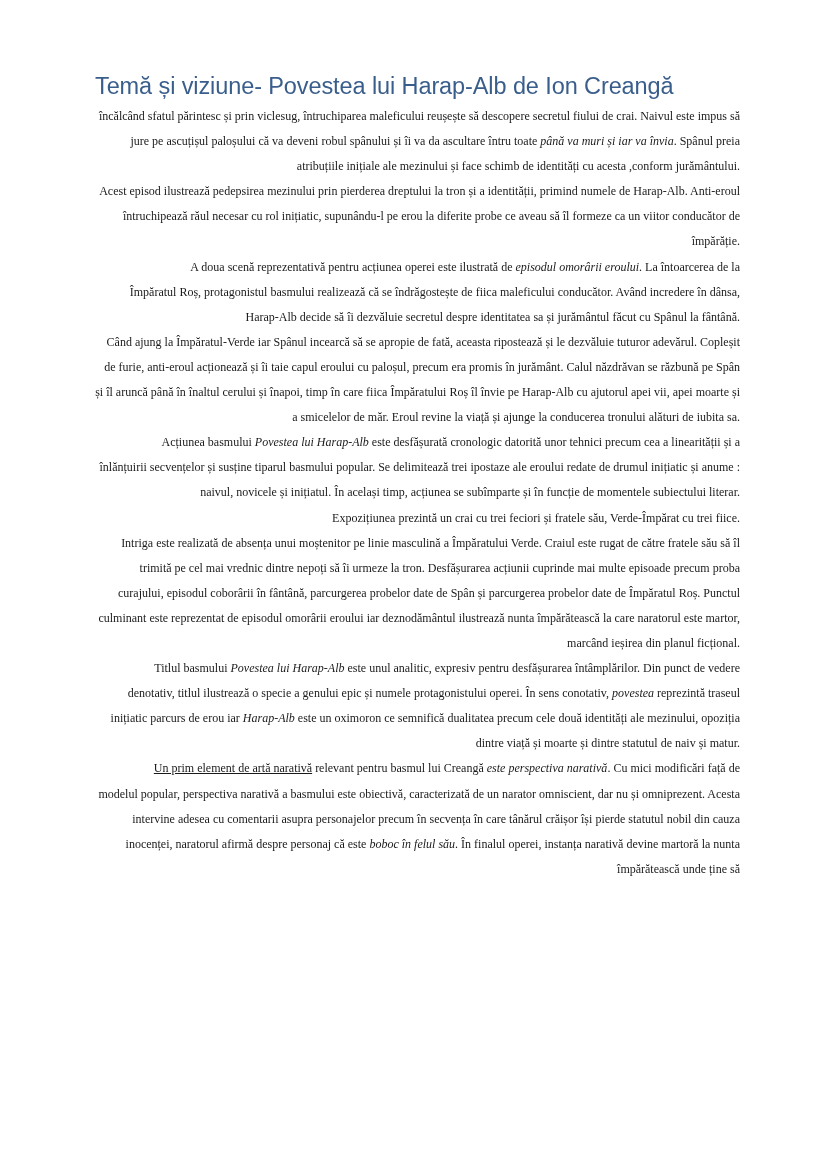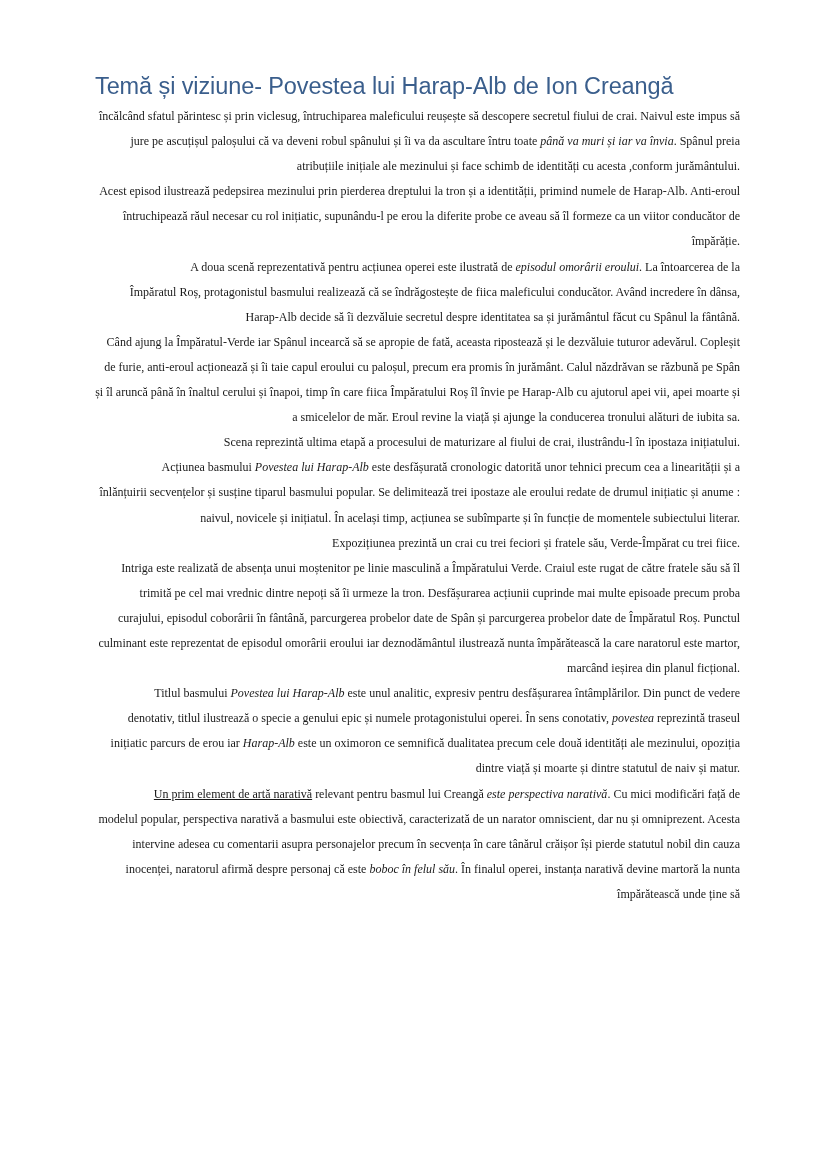--- a/index.html
+++ b/index.html
@@ -58,20 +58,19 @@
 
 <div class="page" style="background: rgb(255, 255, 255);">
 
   <h1 class="doc-title" style="color: rgb(58, 94, 140);">Temă și viziune- Povestea lui Harap-Alb de Ion Creangă</h1>
 
   <div class="body-text" id="body-text" style="color: rgb(26, 26, 26);">
       <p class="para"><span>încălcând sfatul părintesc și prin viclesug, întruchiparea maleficului reușește să descopere secretul fiului de crai. Naivul este impus să jure pe ascuțișul paloșului că va deveni robul spânului și îi va da ascultare întru toate </span><i>până va muri și iar va învia</i><span>. Spânul preia atribuțiile inițiale ale mezinului și face schimb de identități cu acesta ,conform jurământului.</span></p>
       <p class="para"><span>Acest episod ilustrează pedepsirea mezinului prin pierderea dreptului la tron și a identității, primind numele de Harap-Alb. Anti-eroul întruchipează răul necesar cu rol inițiatic, supunându-l pe erou la diferite probe ce aveau să îl formeze ca un viitor conducător de împărăție.</span></p>
       <p class="para indent"><b>A doua scenă reprezentativă</b><span> pentru acțiunea operei este ilustrată de </span><i>episodul omorârii eroului</i><span>. La întoarcerea de la Împăratul Roș, protagonistul basmului realizează că se îndrăgostește de fiica maleficului conducător. Având incredere în dânsa, Harap-Alb decide să îi dezvăluie secretul despre identitatea sa și jurământul făcut cu Spânul la fântână.</span></p>
       <p class="para"><span>Când ajung la Împăratul-Verde iar Spânul incearcă să se apropie de fată, aceasta ripostează și le dezvăluie tuturor adevărul. Copleșit de furie, anti-eroul acționează și îi taie capul eroului cu paloșul, precum era promis în jurământ. Calul năzdrăvan se răzbună pe Spân și îl aruncă până în înaltul cerului și înapoi, timp în care fiica Împăratului Roș îl învie pe Harap-Alb cu ajutorul apei vii, apei moarte și a smicelelor de măr. Eroul revine la viață și ajunge la conducerea tronului alături de iubita sa.</span></p>
-      <p class="para"><span>Scena reprezintă ultima etapă a procesului de maturizare al fiului de crai, ilustrându-l în ipostaza inițiatului.</span></p>
       <p class="para indent"><b>Acțiunea</b><span> basmului </span><i>Povestea lui Harap-Alb</i><span> este desfășurată cronologic datorită unor tehnici precum cea a linearității și a înlănțuirii secvențelor și susține tiparul basmului popular. Se delimitează trei ipostaze ale eroului redate de drumul inițiatic și anume : naivul, novicele și inițiatul. În același timp, acțiunea se subîmparte și în funcție de momentele subiectului literar.</span></p>
       <p class="para indent"><b>Expozițiunea</b><span> prezintă un crai cu trei feciori și fratele său, Verde-Împărat cu trei fiice.</span><br><b>Intriga</b><span> este realizată de absența unui moștenitor pe linie masculină a Împăratului Verde. Craiul este rugat de către fratele său să îl trimită pe cel mai vrednic dintre nepoți să îi urmeze la tron. </span><b>Desfășurarea acțiunii</b><span> cuprinde mai multe episoade precum proba curajului, episodul coborârii în fântână, parcurgerea probelor date de Spân și parcurgerea probelor date de Împăratul Roș. </span><b>Punctul culminant</b><span> este reprezentat de episodul omorârii eroului iar </span><b>deznodământul</b><span> ilustrează nunta împărătească la care naratorul este martor, marcând ieșirea din planul ficțional.</span></p>
       <p class="para indent"><b>Titlul</b><span> basmului </span><i>Povestea lui Harap-Alb</i><span> este unul analitic, expresiv pentru desfășurarea întâmplărilor.  Din punct de vedere denotativ, titlul ilustrează o specie a genului epic și numele protagonistului operei. În sens conotativ, </span><i>povestea</i><span> reprezintă traseul inițiatic parcurs de erou iar </span><i>Harap-Alb</i><span> este un oximoron ce semnifică dualitatea precum cele două identități ale mezinului, opoziția dintre viață și moarte și dintre statutul de naiv și matur.</span></p>
       <p class="para indent"><u>Un prim element de artă narativă</u><span> relevant pentru basmul lui Creangă </span><i>este perspectiva narativă</i><span>. Cu mici modificări față de modelul popular, perspectiva narativă a basmului este obiectivă, caracterizată de un narator omniscient, dar nu și omniprezent. Acesta intervine adesea cu comentarii asupra personajelor precum în secvența în care tânărul crăișor își pierde statutul nobil din cauza inocenței, naratorul afirmă despre personaj că este </span><i>boboc în felul său</i><span>. În finalul operei, instanța narativă devine martoră la nunta împărătească unde ține să</span></p>
     </div>
 
 </div>
 
 </body></html>

